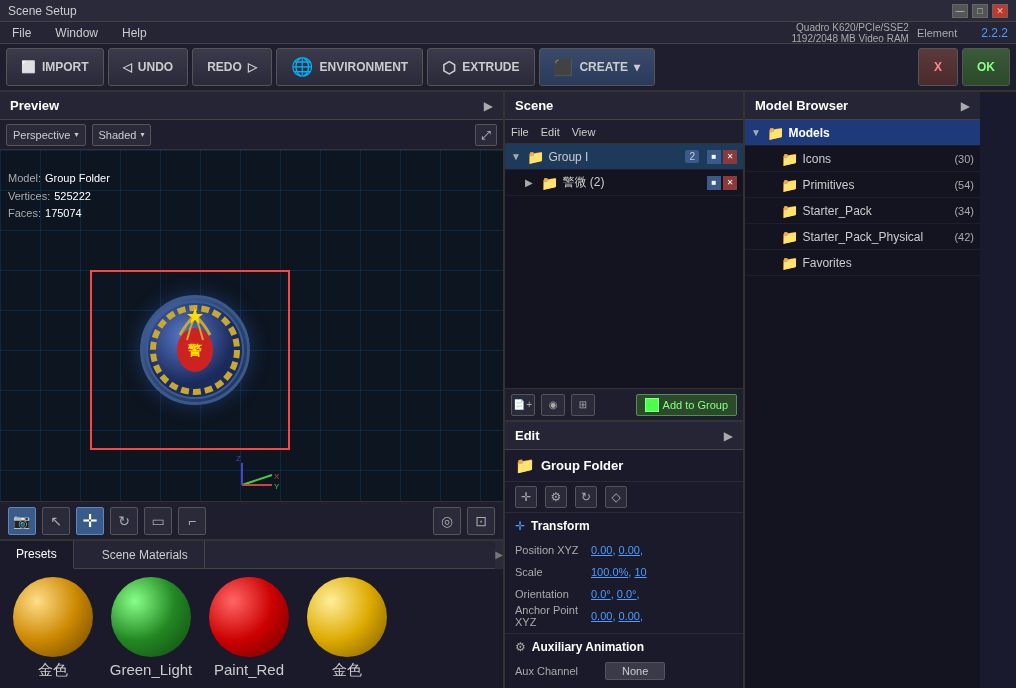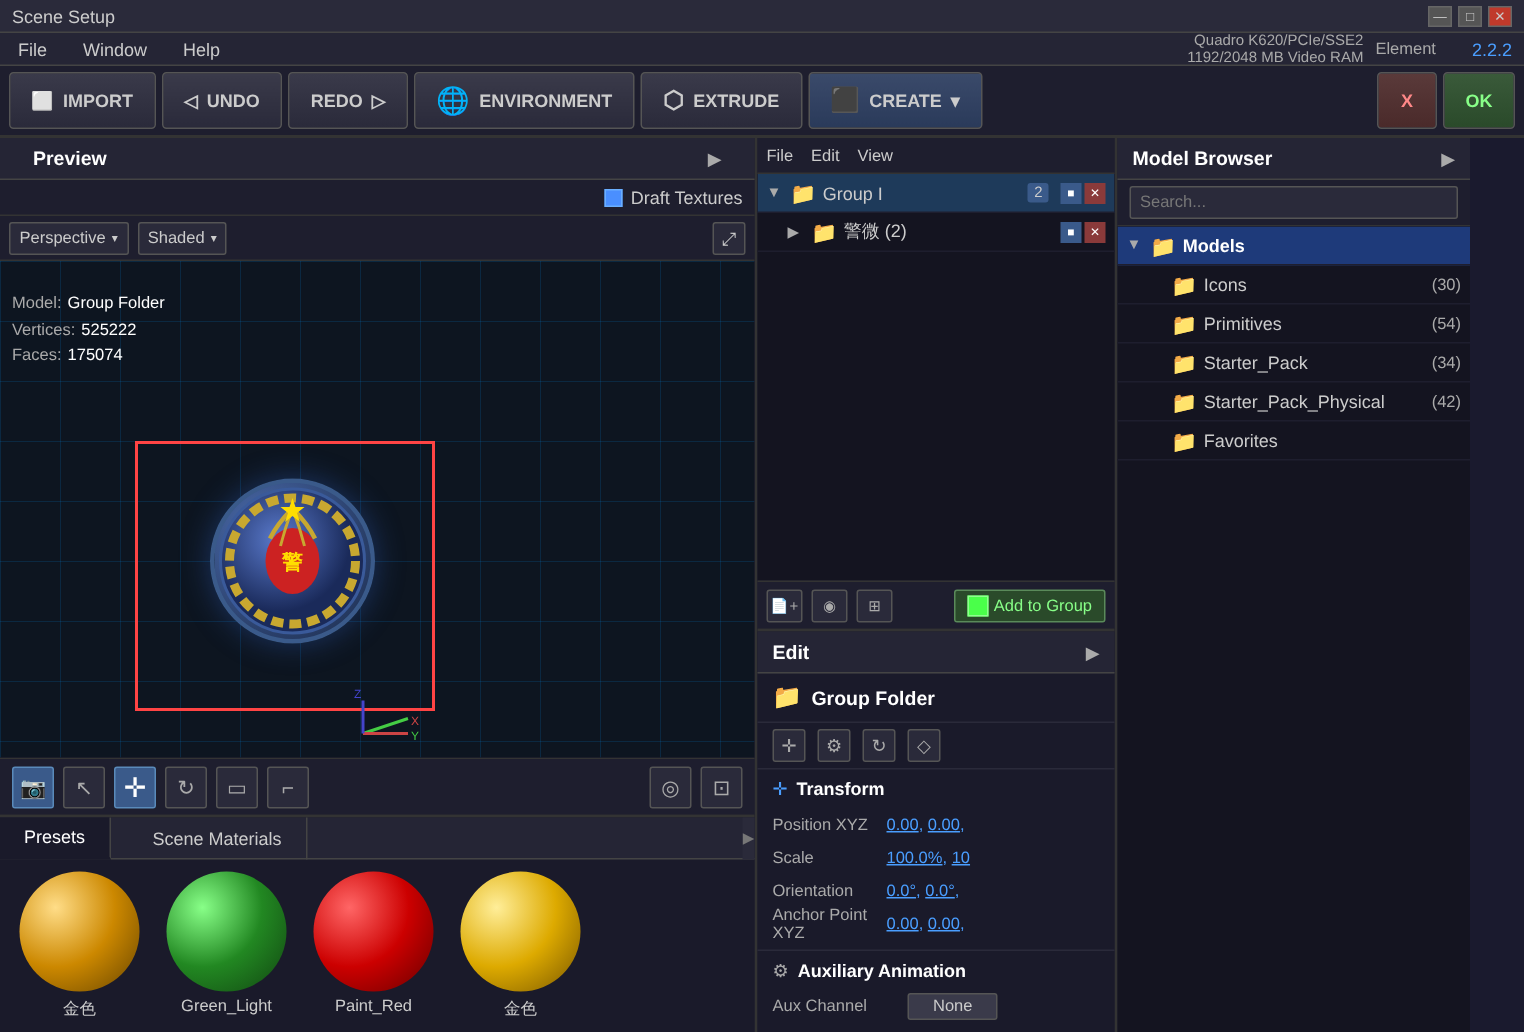--- a/index.html
+++ b/index.html
@@ -24,21 +24,21 @@
     .tb-btn-create { background: linear-gradient(180deg, #3a4a6a 0%, #2a3a5a 100%); }
     .tb-btn-ok { background: linear-gradient(180deg, #3a5a3a 0%, #2a4a2a 100%); color: #8f8; }
     .tb-btn-x { background: linear-gradient(180deg, #5a3a3a 0%, #4a2a2a 100%); color: #f88; min-width: 40px; justify-content: center; padding: 0 10px; }
     .tb-spacer { flex: 1; }
 
     
     #main { display: flex; height: calc(688px - 22px - 22px - 48px); }
 
     
     #left-panel { width: 505px; display: flex; flex-direction: column; border-right: 2px solid #333; }
-    #preview-header { background: #252535; height: 28px; display: flex; align-items: center; padding: 0 22px; border-bottom: 1px solid #444; gap: 16px; }
+    #preview-header { background: #252535; height: 28px; display: flex; align-items: center; padding: 0 10px; border-bottom: 1px solid #444; gap: 16px; }
     #preview-header .panel-title { color: #fff; font-size: 13px; font-weight: bold; }
     #preview-header .expand-btn { margin-left: auto; color: #aaa; cursor: pointer; }
 
     #draft-textures-bar { background: #1e1e2e; height: 24px; display: flex; align-items: center; padding: 0 8px; border-bottom: 1px solid #333; justify-content: flex-end; gap: 6px; }
     .checkbox-blue { width: 12px; height: 12px; background: #4a8fff; border: 1px solid #6aafff; display: inline-block; }
 
     #viewport-controls { background: #1e1e2e; height: 30px; display: flex; align-items: center; padding: 0 6px; gap: 6px; border-bottom: 1px solid #333; }
     .vp-dropdown { background: #2a2a3a; border: 1px solid #555; color: #ccc; height: 22px; padding: 0 6px; font-size: 11px; cursor: pointer; border-radius: 2px; display: flex; align-items: center; gap: 4px; }
     .vp-dropdown .arrow { font-size: 8px; }
     .vp-expand-btn { margin-left: auto; background: #2a2a3a; border: 1px solid #555; color: #ccc; width: 22px; height: 22px; display: flex; align-items: center; justify-content: center; cursor: pointer; border-radius: 2px; }
@@ -68,21 +68,21 @@
     #presets-header { background: #252535; height: 28px; display: flex; align-items: center; border-bottom: 1px solid #444; gap: 12px; }
     .presets-tab { padding: 0 16px; height: 28px; display: flex; align-items: center; color: #ccc; cursor: pointer; font-size: 12px; border-right: 1px solid #444; }
     .presets-tab.active { background: #1a1a2a; color: #fff; border-bottom: 2px solid #1a1a2a; }
     .presets-scroll { display: flex; gap: 8px; padding: 8px; overflow: hidden; }
     .preset-item { width: 90px; display: flex; flex-direction: column; align-items: center; gap: 4px; cursor: pointer; }
     .preset-ball { width: 80px; height: 80px; border-radius: 50%; }
     .preset-ball.gold1 { background: radial-gradient(circle at 30% 30%, #ffdd88, #cc8800, #664400); }
     .preset-ball.green-light { background: radial-gradient(circle at 30% 30%, #88ff88, #228822, #114411); }
     .preset-ball.paint-red { background: radial-gradient(circle at 30% 30%, #ff6666, #cc0000, #660000); }
     .preset-ball.gold2 { background: radial-gradient(circle at 30% 30%, #ffee99, #ddaa00, #775500); }
-    .preset-label { color: #ccc; font-size: 11px; text-align: center; }
+    .preset-label { color: #ccc; font-size: 15px; text-align: center; }
 
     
     #mid-panel { width: 240px; display: flex; flex-direction: column; border-right: 2px solid #333; }
     #scene-header { background: #252535; height: 28px; display: flex; align-items: center; padding: 0 10px; border-bottom: 1px solid #444; }
     #scene-header .panel-title { color: #fff; font-size: 13px; font-weight: bold; }
     #scene-menu { background: #1e1e2e; height: 24px; display: flex; align-items: center; padding: 0 6px; border-bottom: 1px solid #333; gap: 12px; }
     #scene-menu .sm-item { color: #ccc; font-size: 11px; cursor: pointer; }
 
     #scene-tree { flex: 1; overflow-y: auto; background: #141420; }
     .tree-item { height: 26px; display: flex; align-items: center; padding: 0 6px; gap: 4px; cursor: pointer; border-bottom: 1px solid #1e1e2e; }
@@ -213,24 +213,20 @@
 </div>
 
 <div id="main">
 
   <div id="left-panel">
 
     <div id="preview-header">
       <span class="panel-title">Preview</span>
       <span class="expand-btn">▶</span>
     </div>
-    <div id="draft-textures-bar">
-      <div class="checkbox-blue"></div>
-      <span>Draft Textures</span>
-    </div>
     <div id="viewport-controls">
       <div class="vp-dropdown">
         <span>Perspective</span>
         <span class="arrow">▾</span>
       </div>
       <div class="vp-dropdown">
         <span>Shaded</span>
         <span class="arrow">▾</span>
       </div>
       <div class="vp-expand-btn">⤢</div>
@@ -326,20 +322,23 @@
           <div class="preset-ball gold2"></div>
           <span class="preset-label">金色</span>
         </div>
 
       </div>
     </div>
   </div>
 
   <div id="mid-panel">
 
+    <div id="scene-header">
+      <span class="panel-title">Scene</span>
+    </div>
     <div id="scene-menu">
       <span class="sm-item">File</span>
       <span class="sm-item">Edit</span>
       <span class="sm-item">View</span>
     </div>
     <div id="scene-tree">
 
       <div class="tree-item selected">
         <span class="tree-expand">▼</span>
         <span class="tree-icon">📁</span>
@@ -419,23 +418,20 @@
         </div>
       </div>
     </div>
   </div>
 
   <div id="right-panel">
     <div id="browser-header">
       <span class="panel-title">Model Browser</span>
       <span class="expand-btn">▶</span>
     </div>
-    <div id="search-bar">
-      <input type="text" placeholder="Search..." style="">
-    </div>
     <div id="model-tree">
 
       <div class="mt-item mt-root selected">
         <span class="mt-expand">▼</span>
         <span class="mt-icon">📁</span>
         <span class="mt-label root">Models</span>
       </div>
 
       <div class="mt-item" style="padding-left:20px;">
         <span class="mt-expand"></span>

